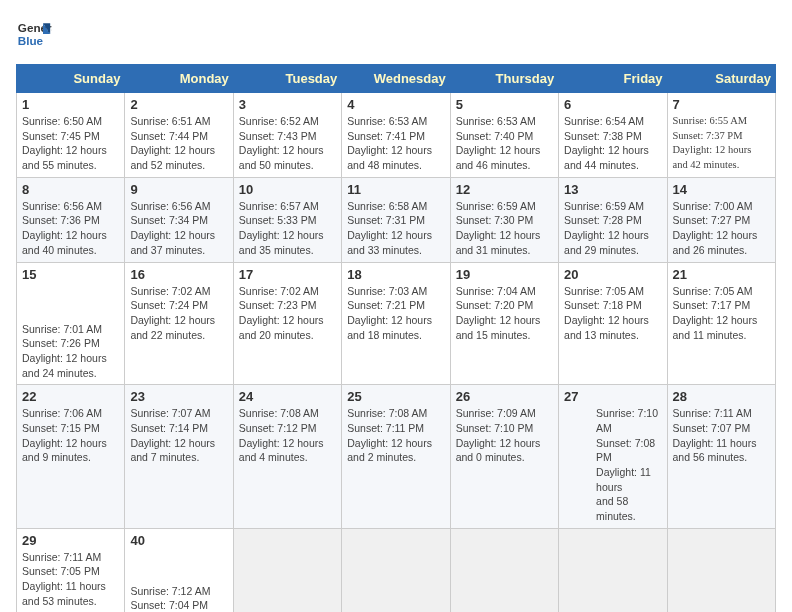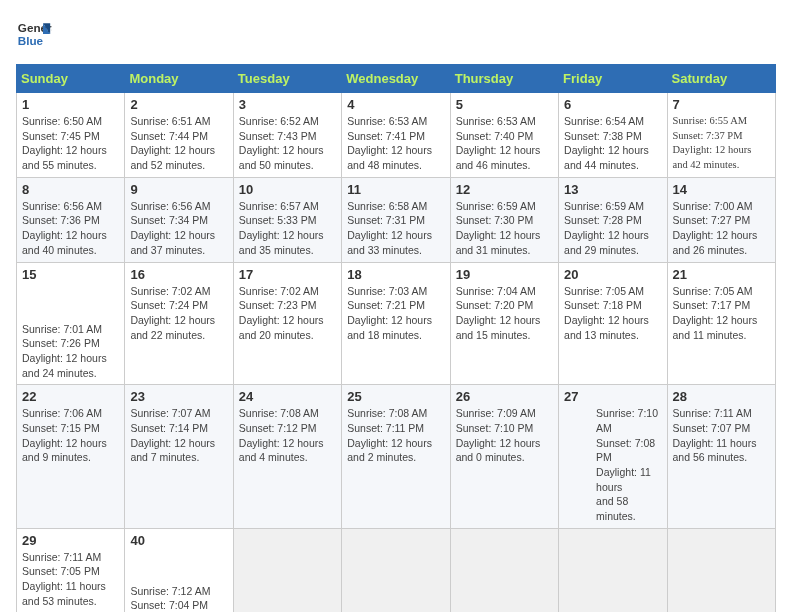--- a/index.html
+++ b/index.html
@@ -37,25 +37,25 @@
       font-size: 15px;
       color: #555;
     }
     table {
       width: 100%;
       border-collapse: collapse;
       font-size: 11px;
     }
     thead tr th {
       background: #2e6db4;
-      color: #bef264;
+      color: #fef9c3;
       font-weight: bold;
       font-size: 13px;
       padding: 6px 4px;
-      text-align: left;
+      text-align: right;
       border: 1px solid #2e6db4;
     }
     tbody tr {
       vertical-align: top;
     }
     tbody tr td {
       border: 1px solid #ccc;
       padding: 4px 5px;
       height: 72px;
       width: calc(100% / 7);

